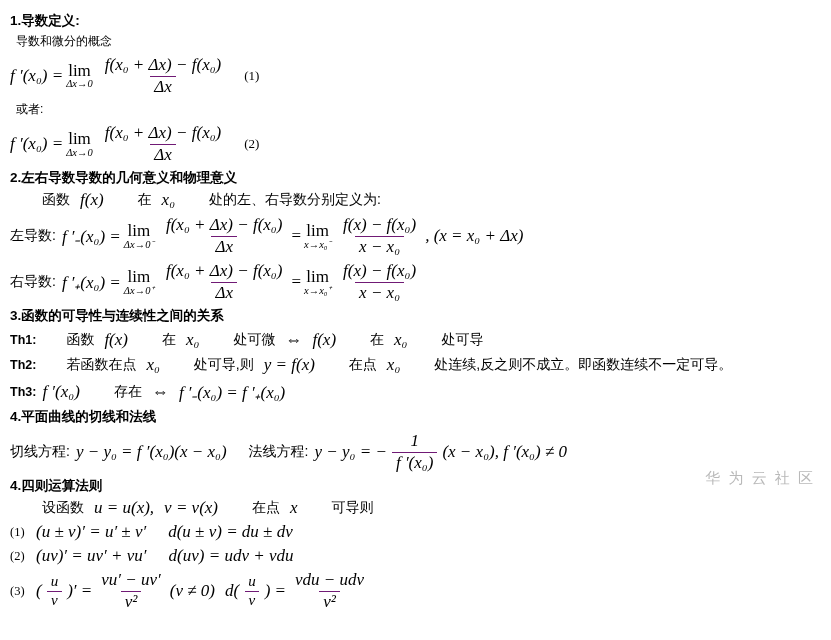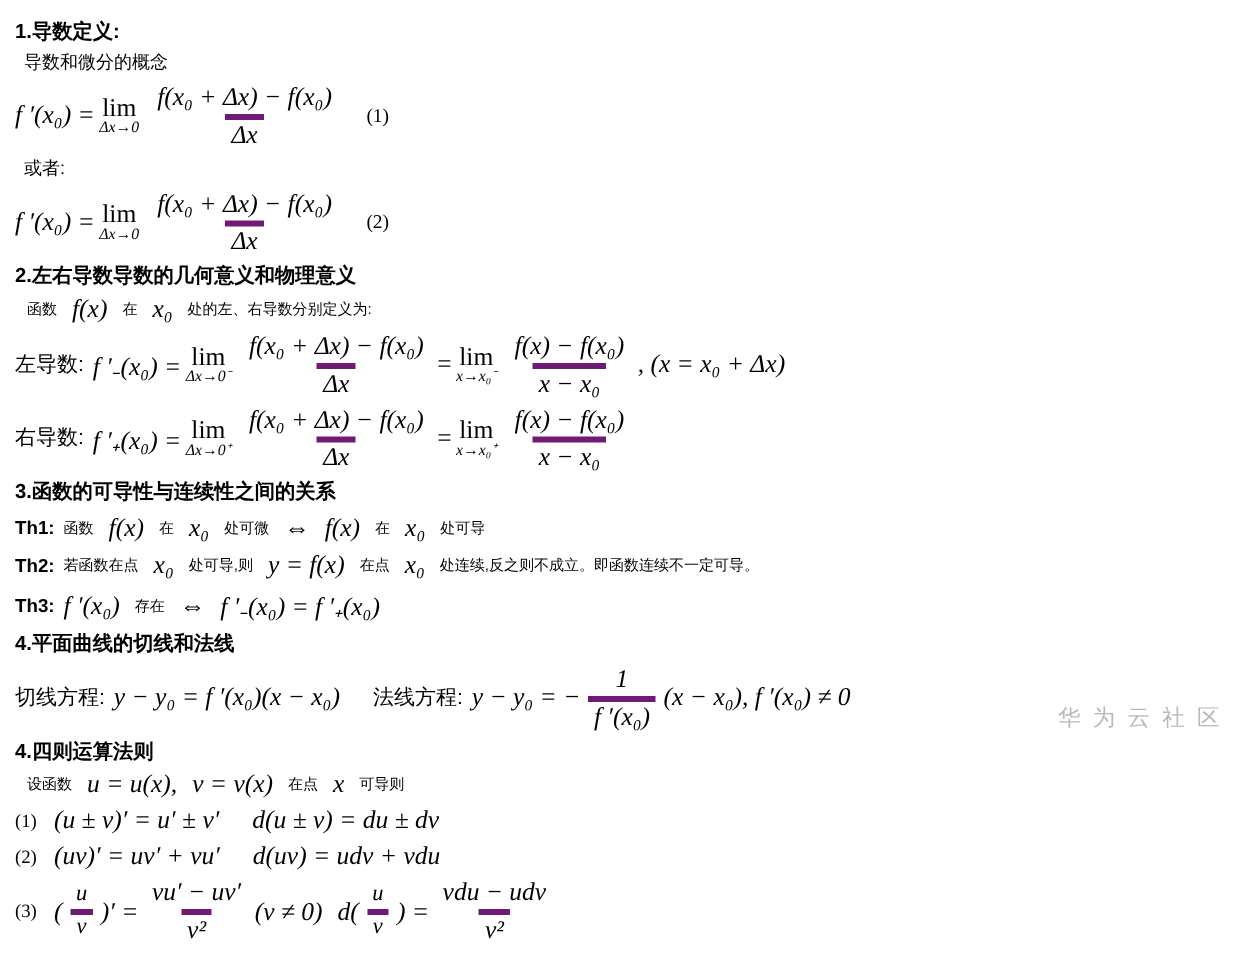--- a/index.html
+++ b/index.html
@@ -24,21 +24,22 @@
   }
   .sec-head {
     font-family: "Liberation Sans", sans-serif;
     font-weight: bold;
     font-size: 13.5px;
     margin: 4px 0 3px 0;
     letter-spacing: 0px;
   }
   .cn {
     font-family: "Liberation Sans", sans-serif;
-    font-size: 10px;
+    font-size: 14px;
+    margin-left: 24px;
   }
   .math {
     font-family: "Liberation Serif", serif;
     font-style: italic;
     font-size: 17px;
   }
   .small-note {
     font-family: "Liberation Sans", sans-serif;
     font-size: 12px;
     margin: 2px 0 4px 6px;
@@ -58,21 +59,21 @@
     align-items: center;
     vertical-align: middle;
     margin: 0 5px;
   }
   .frac .num {
     padding: 0 4px 1px 4px;
     line-height: 1.15;
     white-space: nowrap;
   }
   .frac .den {
-    border-top: 4px solid #701a75;
+    border-top: 1px solid #701a75;
     padding: 0 4px 0 4px;
     line-height: 1.15;
     white-space: nowrap;
   }
   .frac.small { font-size: 15px; }
 
   
   .lim {
     display: inline-flex;
     flex-direction: column;

